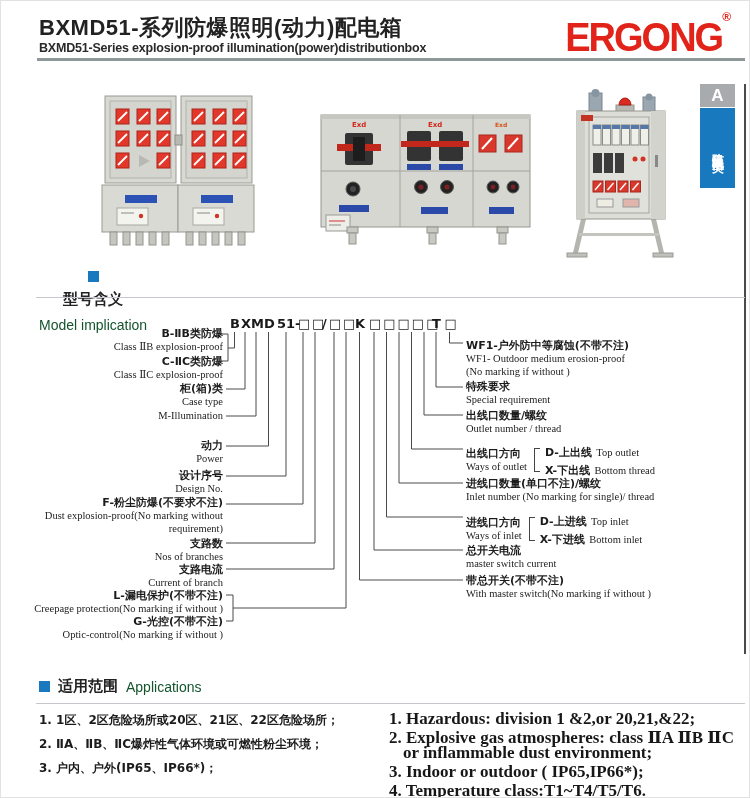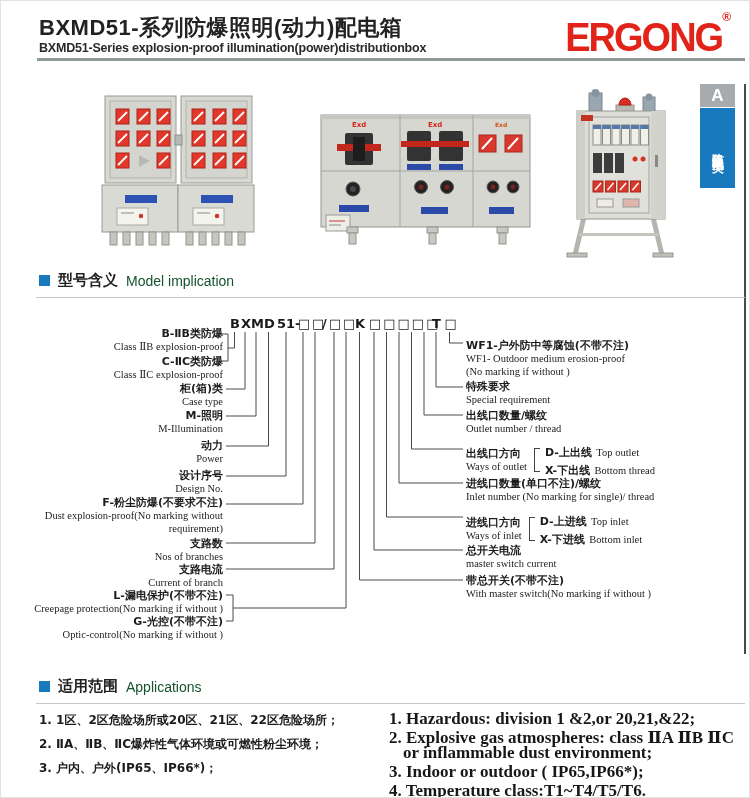--- a/index.html
+++ b/index.html
@@ -241,21 +241,21 @@
       <line x1="594" y1="105" x2="600" y2="98"></line>
         <line x1="606.5" y1="105" x2="612.5" y2="98"></line>
         <line x1="619" y1="105" x2="625" y2="98"></line>
         <line x1="631.5" y1="105" x2="637.5" y2="98"></line>
     </g>
     <rect x="596" y="114" width="16" height="8" fill="#efece4" stroke="#999"></rect>
     <rect x="622" y="114" width="16" height="8" fill="#e0b6ac" stroke="#999"></rect>
   </g>
 </svg>
 
-<div class="abs sec-head" style="top:270px;">
+<div class="abs sec-head" style="top:270px;flex-direction:column;">
   <span class="sec-bullet"></span>
   <span class="sec-zh">型号含义</span>
   <span class="sec-en">Model implication</span>
 </div>
 <div class="abs sec-rule" style="top:296px;"></div>
 
 <div class="abs diagram">
   <svg width="750" height="372" viewBox="0 0 750 372">
 
     <g>
@@ -288,21 +288,20 @@
     </div>
   <div class="dlab-l" style="top:54px">
       <div class="dzh">C-ⅡC类防爆</div>
       <div class="den">Class ⅡC  explosion-proof</div>
     </div>
   <div class="dlab-l" style="top:81px">
       <div class="dzh">柜(箱)类</div>
       <div class="den">Case type</div>
     </div>
   <div class="dlab-l" style="top:108px">
-      <div class="dzh">M-照明</div>
       <div class="den">M-Illumination</div>
     </div>
   <div class="dlab-l" style="top:138px">
       <div class="dzh">动力</div>
       <div class="den">Power</div>
     </div>
   <div class="dlab-l" style="top:168px">
       <div class="dzh">设计序号</div>
       <div class="den">Design No.</div>
     </div>

